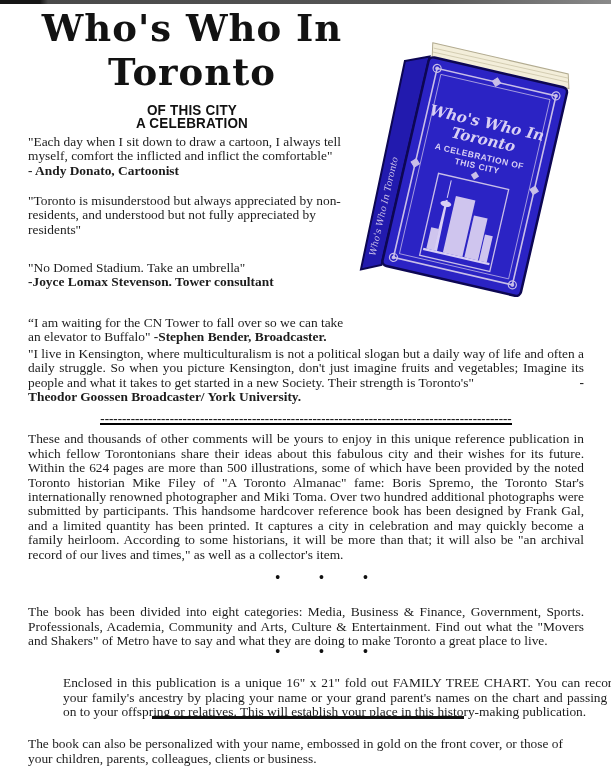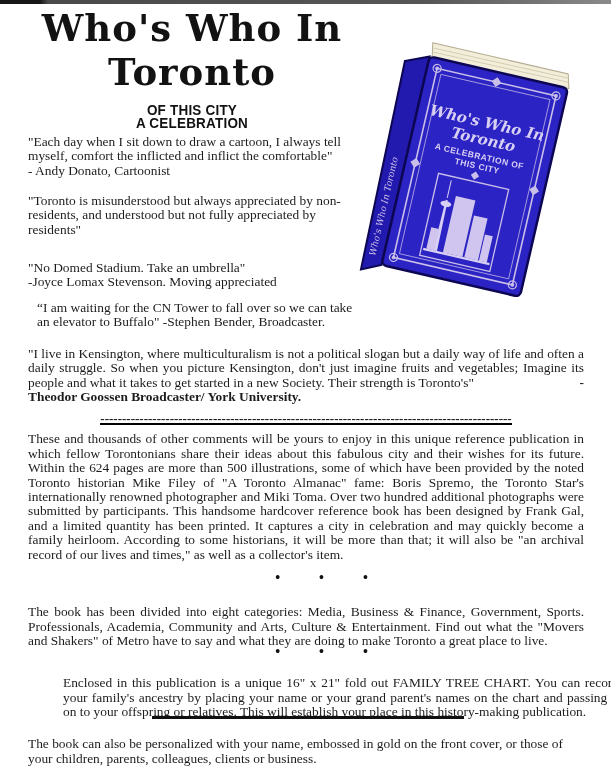--- a/index.html
+++ b/index.html
@@ -22,22 +22,22 @@
     font-size:37px;line-height:44px;color:#121212;letter-spacing:1px;
   }
   .subtitle{
     margin-top:11px;
     font-family:"Liberation Sans","DejaVu Sans",sans-serif;
     font-weight:bold;font-size:13.5px;line-height:12.5px;color:#111;
     letter-spacing:.2px;transform:scaleY(1.02);
   }
   
   .quote{position:absolute;left:28px;width:322px;font-size:13.4px;line-height:14.4px;}
-  .quote .attr{font-weight:normal;}
-  .q1{top:135px;} .q2{top:194px;} .q3{top:261px;} .q4{top:301px;margin-left:9px;}
+  .quote .attr{font-weight:bold;}
+  .q1{top:135px;} .q2{top:194px;} .q3{top:261px;} .q4{top:316px;}
   
   .full{position:absolute;left:28px;width:556px;font-size:13.4px;line-height:14.4px;}
   .kensington{top:347px;text-align:justify;}
   .kensington .attr{font-weight:bold;}
   .kensington .end-dash{float:right;font-weight:bold;}
   .divider-row{top:414px;text-align:center;}
   .dashes{
     display:inline-block;max-width:430px;overflow:hidden;white-space:nowrap;
     font-weight:bold;font-size:13px;line-height:9px;
     border-bottom:2.5px solid #000;color:#111;
@@ -125,21 +125,21 @@
     <span>"Each day when I sit down to draw a cartoon, I always tell myself, comfort the inflicted and inflict the comfortable"</span><br>
     <span class="attr">- Andy Donato, Cartoonist</span>
   </div>
 
   <div class="quote q2">
     <span>"Toronto is misunderstood but always appreciated by non-residents, and understood but not fully appreciated by residents"</span><br>
   </div>
 
   <div class="quote q3">
     <span>"No Domed Stadium. Take an umbrella"</span><br>
-    <span class="attr">-Joyce Lomax Stevenson. Moving appreciated</span>
+    <span class="attr">-Joyce Lomax Stevenson. Tower consultant</span>
   </div>
 
   <div class="quote q4">
     <span>“I am waiting for the CN Tower to fall over so we can take an elevator to Buffalo"</span>
     <span class="attr">-Stephen Bender, Broadcaster.</span>
   </div>
 
   <div class="full kensington">
     <span>"I live in Kensington, where multiculturalism is not a political slogan but a daily way of life and often a daily struggle. So when you picture Kensington, don't just imagine fruits and vegetables; Imagine its people and what it takes to get started in a new Society. Their strength is Toronto's"</span>
     <span class="end-dash">-</span><br>

